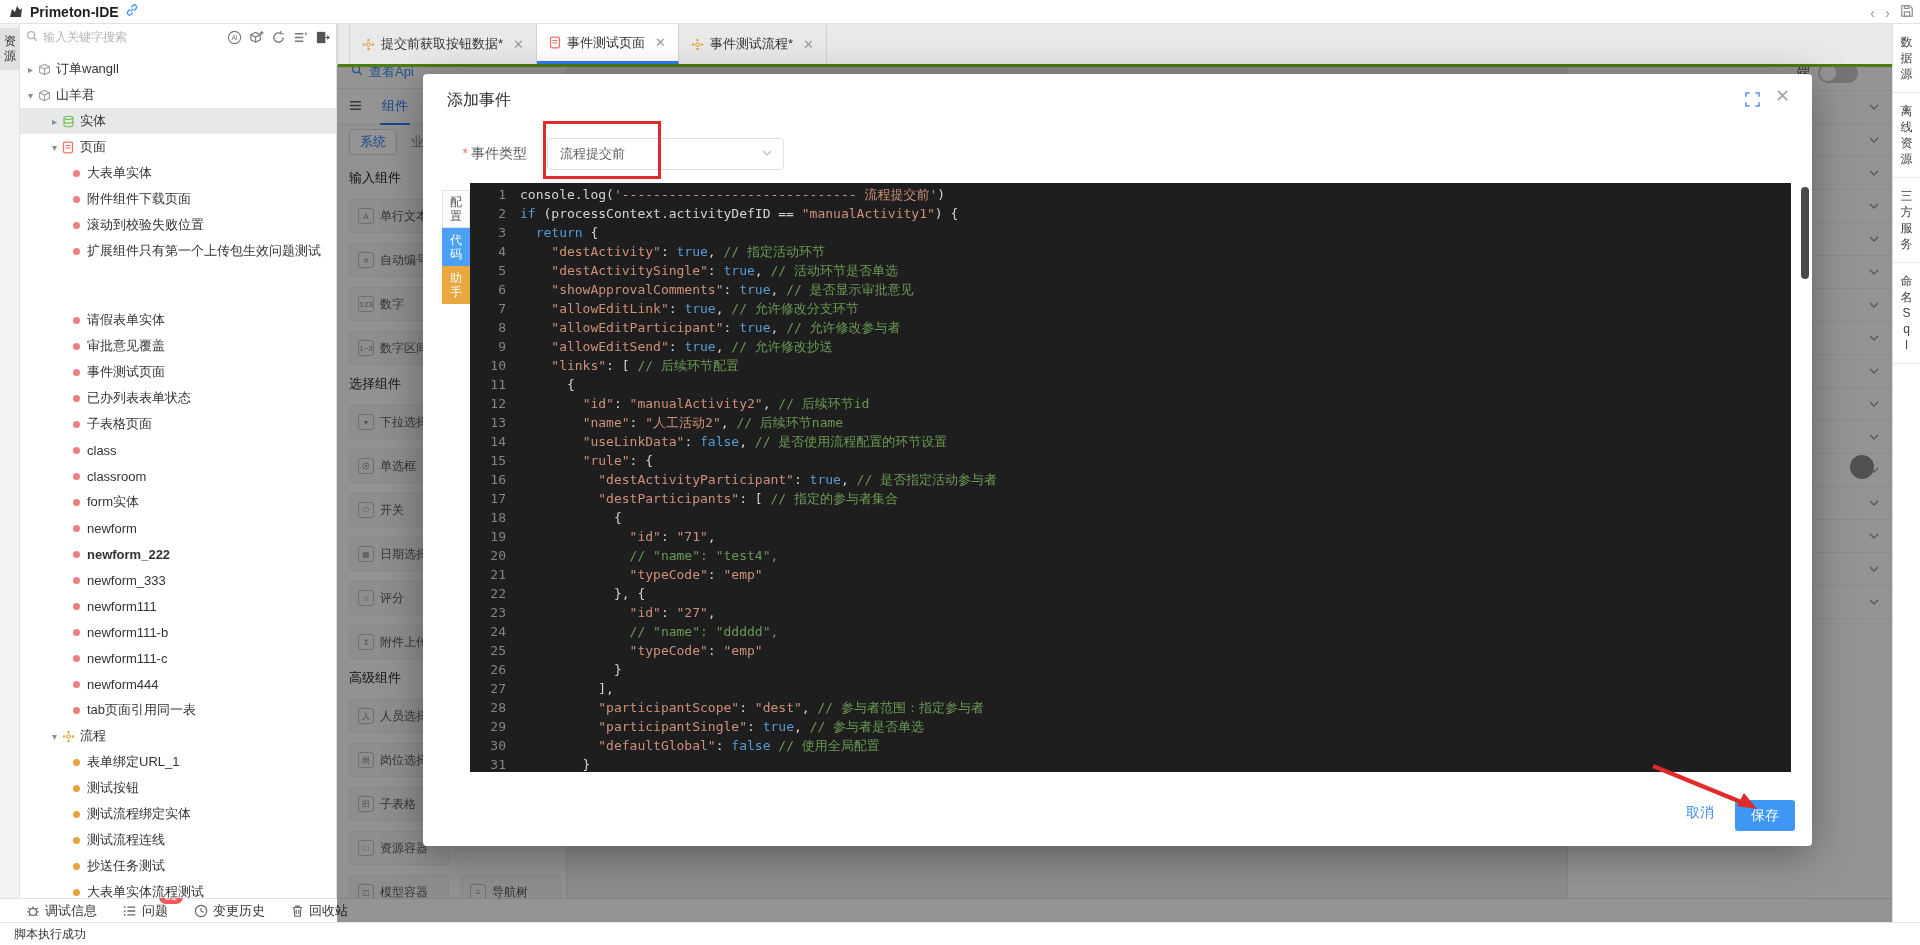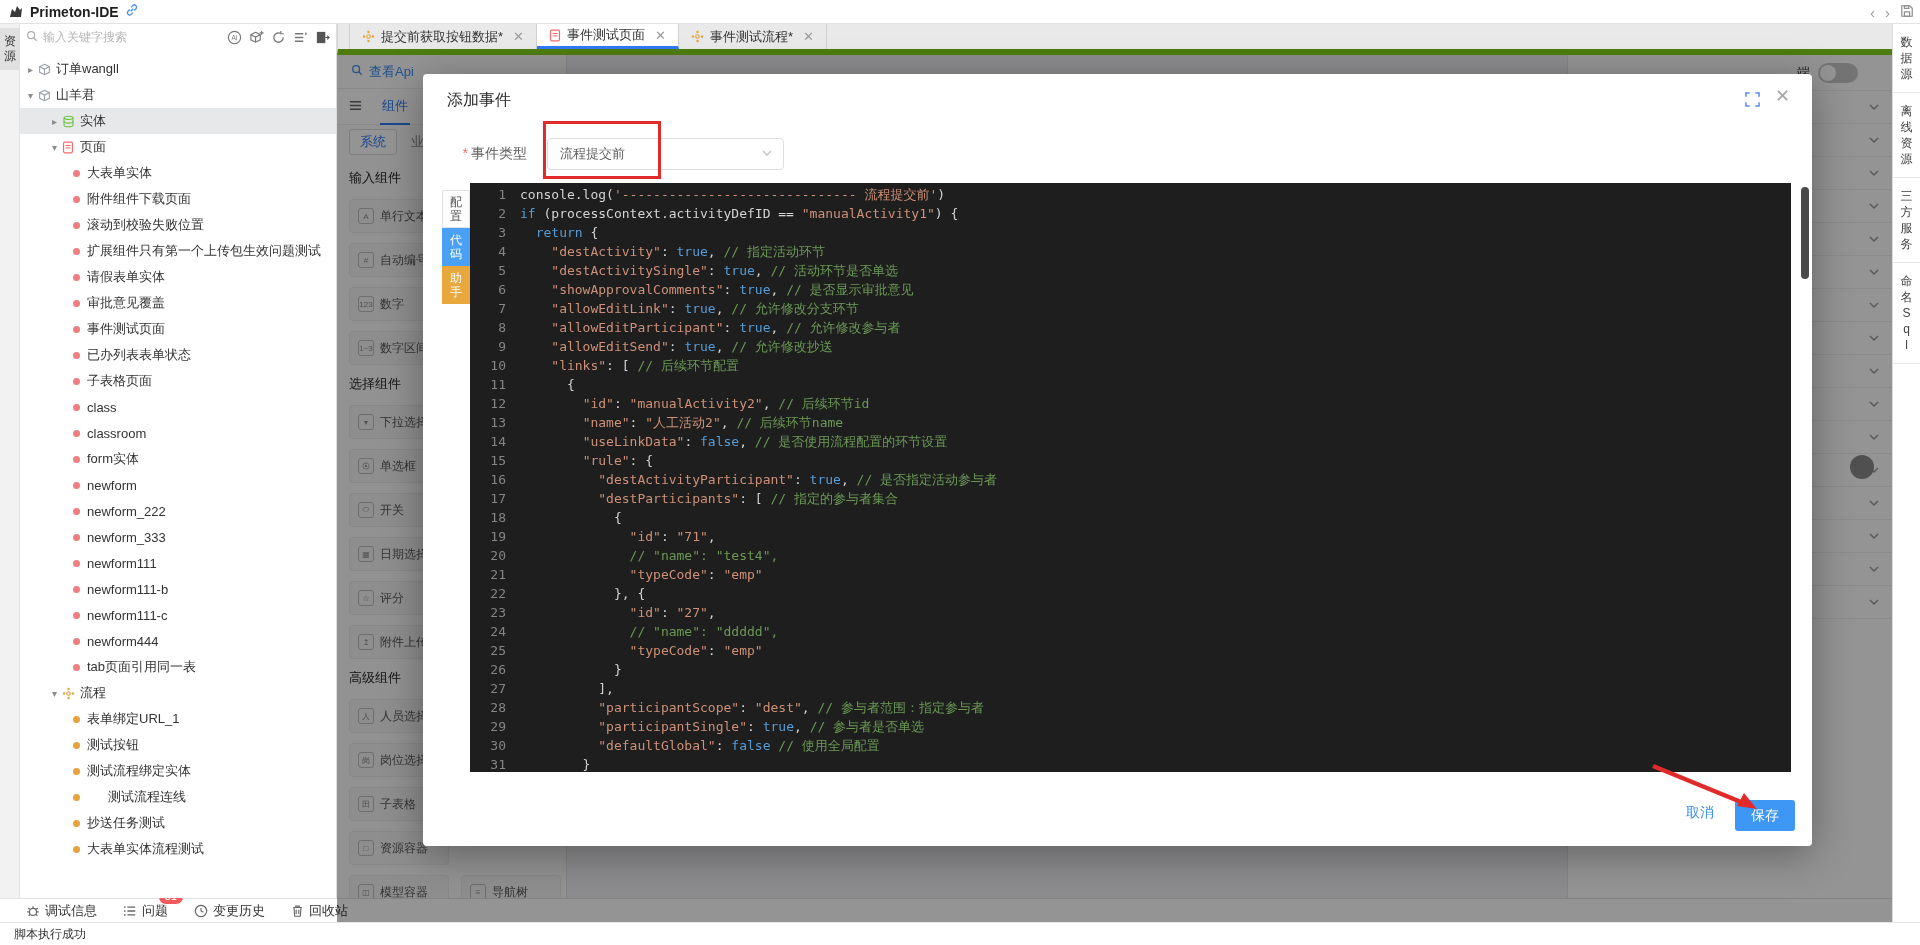--- a/index.html
+++ b/index.html
@@ -35,21 +35,21 @@
   .dot.org i { background:#e6a23c; }
   .tlabel { white-space:nowrap; }
 
   
   #bottombar { position:absolute; left:0; top:898px; width:1920px; height:24px; background:#fff; border-top:1px solid #e2e2e2; display:flex; align-items:center; z-index:2; }
   .bitem { position:relative; display:flex; align-items:center; gap:5px; font-size:13px; color:#333; margin-left:26px; }
   .badge { position:absolute; top:-14px; right:-16px; background:#f25b5b; color:#fff; font-size:11px; line-height:15px; padding:0 6px; border-radius:8px; border:1px solid #fff; }
   #statusbar { position:absolute; left:0; top:922px; width:1920px; height:23px; background:#fff; border-top:1px solid #e6e6e6; font-size:12px; color:#333; display:flex; align-items:center; padding-left:14px; z-index:2; }
 
   
-  #tabbar { position:absolute; left:337px; top:24px; width:1583px; height:31px; background:#e9e9e9; border-bottom:6px solid #4d7c0f; border-left:1px solid #d6d6d6; display:flex; align-items:stretch; z-index:6; }
+  #tabbar { position:absolute; left:337px; top:24px; width:1583px; height:43px; background:#e9e9e9; border-bottom:3px solid #4d7c0f; border-left:1px solid #d6d6d6; display:flex; align-items:stretch; z-index:6; }
   .etab { display:flex; align-items:center; gap:6px; padding:0 12px; font-size:13px; color:#333; border-right:1px solid #d2d2d2; margin-top:0; }
   .etab:first-child { margin-left:11px; border-left:1px solid #d2d2d2; }
   .etab.active { background:#fff; border-bottom:3px solid #2f7bf5; }
   .etab .x { color:#9b9b9b; font-size:13px; margin-left:4px; }
 
   
   #workspace { position:absolute; left:337px; top:55px; width:1555px; height:867px; background:#f1f2f4; z-index:1; overflow:hidden; }
   #palette { position:absolute; left:0; top:0; width:230px; height:843px; background:#fbfbfb; border-right:1px solid #e4e4e4; overflow:hidden; }
   #api-row { height:34px; display:flex; align-items:center; gap:6px; padding-left:14px; color:#3e8ef0; font-size:13px; border-bottom:1px solid #ececec; background:#fff; }
   #pal-tabs { height:36px; display:flex; align-items:center; gap:18px; padding-left:12px; font-size:13px; color:#666; border-bottom:1px solid #ececec; background:#fff; }
@@ -237,21 +237,21 @@
           <i></i>
         </span>
         <span class="tlabel">滚动到校验失败位置</span>
       </div>
       <div class="trow" style="padding-left: 53px;">
         <span class="dot red">
           <i></i>
         </span>
         <span class="tlabel">扩展组件只有第一个上传包生效问题测试</span>
       </div>
-      <div class="trow" style="padding-left: 53px;">
+      <div class="trow" style="padding-left: 53px; margin-top: 43px;">
         <span class="dot red">
           <i></i>
         </span>
         <span class="tlabel">请假表单实体</span>
       </div>
       <div class="trow" style="padding-left: 53px;">
         <span class="dot red">
           <i></i>
         </span>
         <span class="tlabel">审批意见覆盖</span>
@@ -291,21 +291,21 @@
           <i></i>
         </span>
         <span class="tlabel">form实体</span>
       </div>
       <div class="trow" style="padding-left: 53px;">
         <span class="dot red">
           <i></i>
         </span>
         <span class="tlabel">newform</span>
       </div>
-      <div class="trow" style="padding-left: 53px;">
+      <div class="trow" style="padding-left: 53px; font-weight: bold;">
         <span class="dot red">
           <i></i>
         </span>
         <span class="tlabel">newform_222</span>
       </div>
       <div class="trow" style="padding-left: 53px;">
         <span class="dot red">
           <i></i>
         </span>
         <span class="tlabel">newform_333</span>
@@ -364,21 +364,21 @@
           <i></i>
         </span>
         <span class="tlabel">测试按钮</span>
       </div>
       <div class="trow" style="padding-left: 53px;">
         <span class="dot org">
           <i></i>
         </span>
         <span class="tlabel">测试流程绑定实体</span>
       </div>
-      <div class="trow" style="padding-left: 53px; gap: 21px;">
+      <div class="trow" style="padding-left: 53px;">
         <span class="dot org">
           <i></i>
         </span>
         <span class="tlabel">测试流程连线</span>
       </div>
       <div class="trow" style="padding-left: 53px;">
         <span class="dot org">
           <i></i>
         </span>
         <span class="tlabel">抄送任务测试</span>

